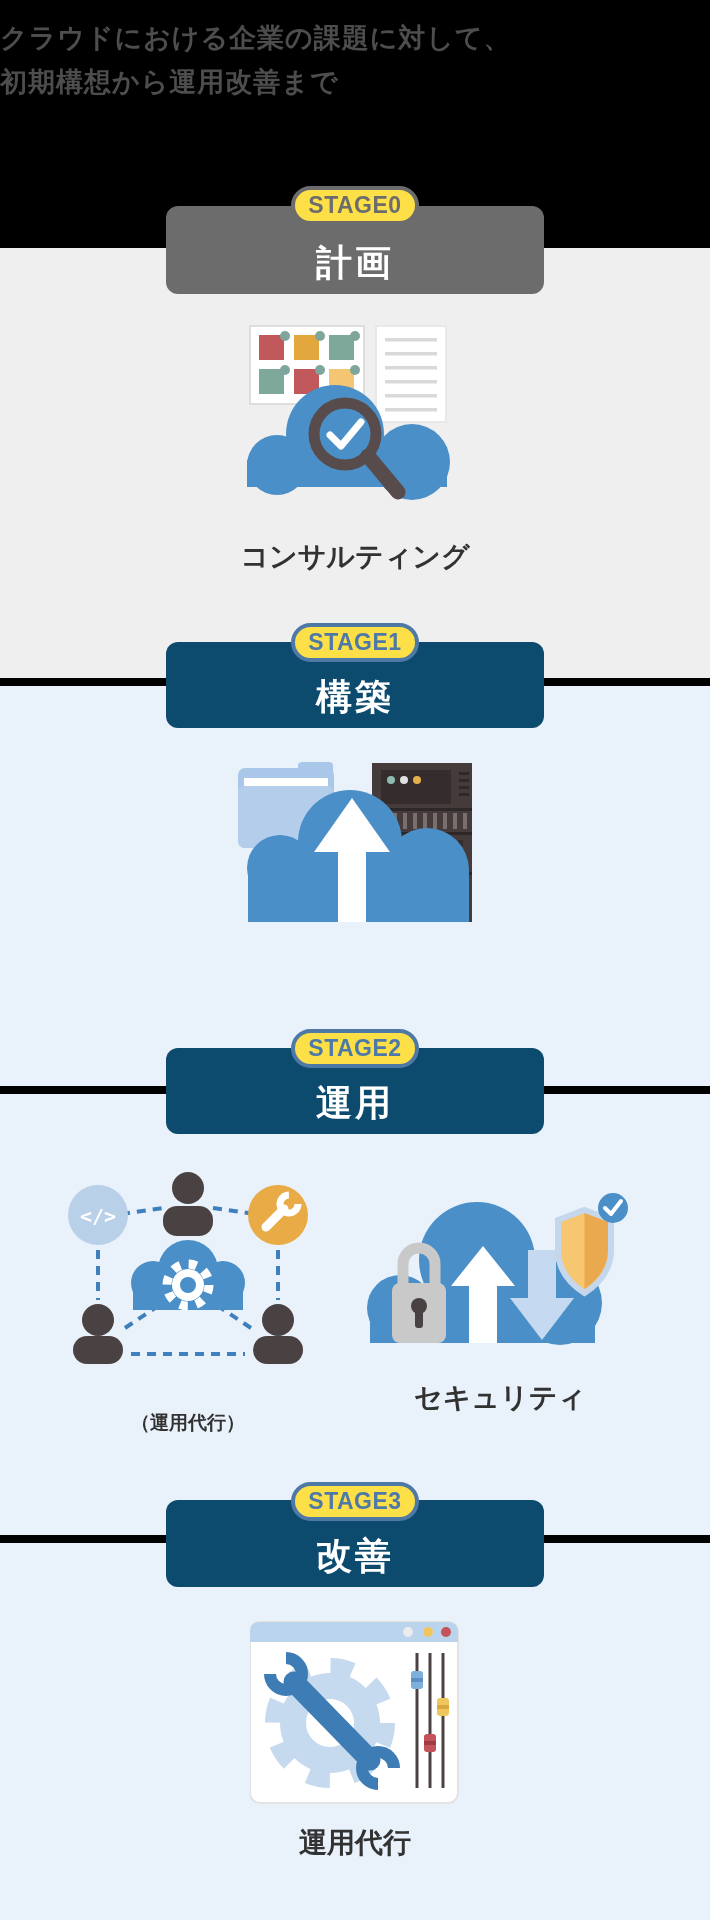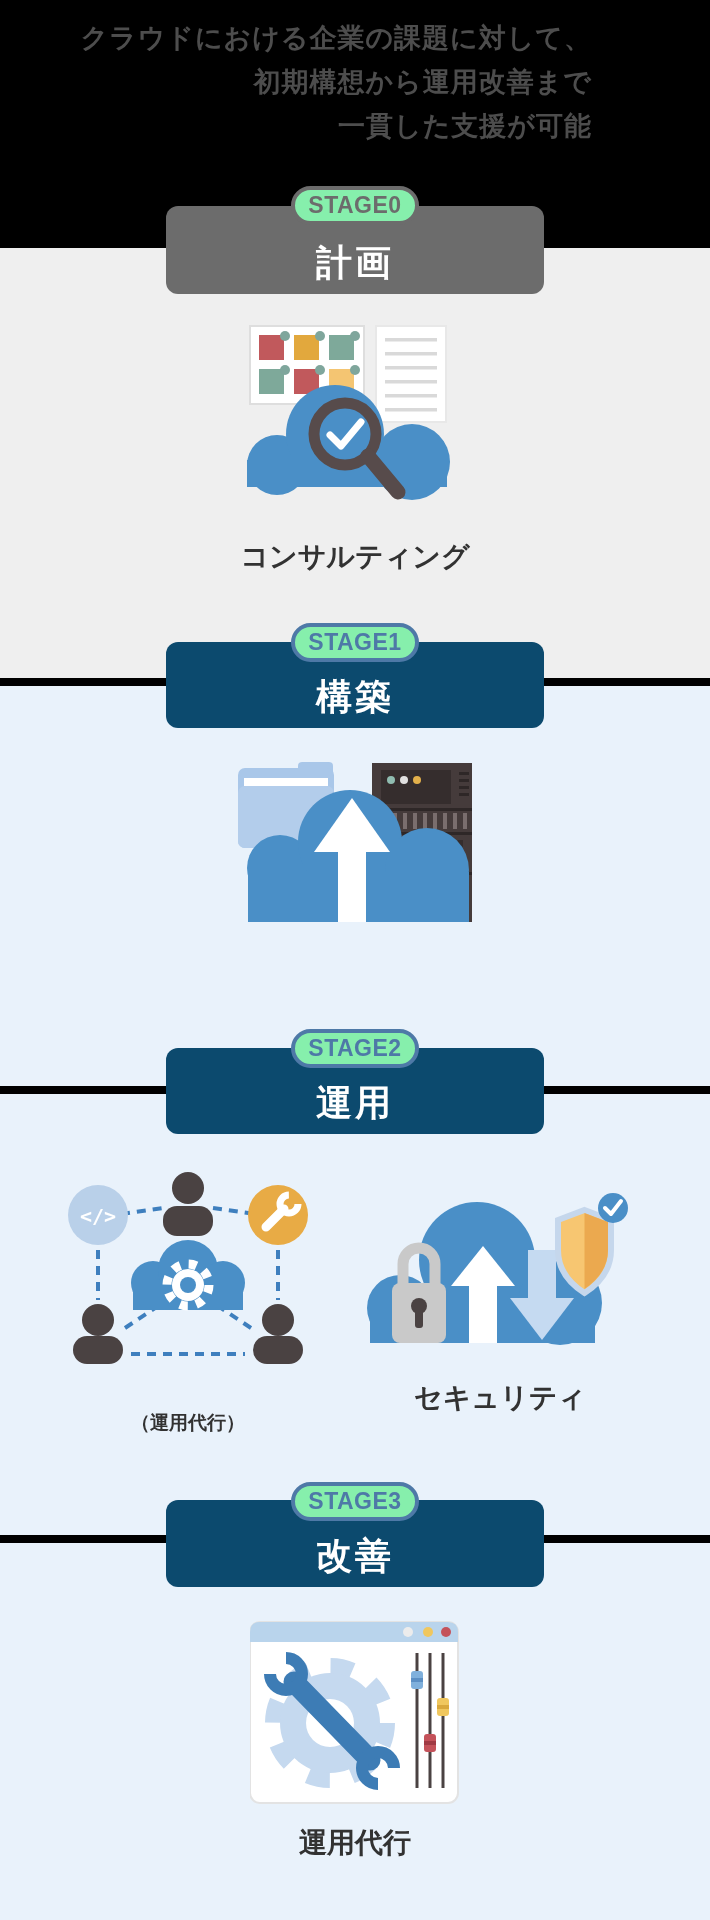--- a/index.html
+++ b/index.html
@@ -8,36 +8,36 @@
     font-family:"Liberation Sans","DejaVu Sans",sans-serif;
     background:#e9f2fb;
   }
   
   .bg-header{position:absolute;left:0;top:0;width:710px;height:248px;background:#000000;}
   .bg-gray{position:absolute;left:0;top:248px;width:710px;height:434px;background:#efefef;}
   .bg-blue{position:absolute;left:0;top:682px;width:710px;height:1238px;background:#e9f2fb;}
   .divider{position:absolute;left:0;width:710px;height:8px;background:#000000;z-index:1;}
   
   .header-text{
-    position:absolute;left:0;top:16px;width:592px;text-align:right;
+    position:absolute;left:0;top:16px;width:592px;text-align:left;
     color:#4d4d4d;font-size:27px;font-weight:700;line-height:44px;z-index:1;letter-spacing:1px;
   }
   
   .stage-group{position:absolute;left:166px;width:378px;z-index:2;}
   .banner{
     position:absolute;left:0;right:0;top:19px;height:86px;border-radius:12px;
     display:flex;align-items:flex-end;justify-content:center;
     padding-bottom:13px;box-sizing:border-box;
   }
   .banner.gray{background:#6c6c6c;top:20px;height:88px;}
   .banner.blue{background:#0c4a6e;}
   .banner-title{color:#ffffff;font-size:36px;font-weight:700;letter-spacing:3px;line-height:1;}
   .pill{
     position:absolute;left:50%;transform:translateX(-50%);top:0;
-    width:128px;height:39px;background:#86efac;border-radius:22px;
+    width:128px;height:39px;background:#fde047;border-radius:22px;
     display:flex;align-items:center;justify-content:center;
     font-weight:700;font-size:23px;box-sizing:border-box;letter-spacing:0.5px;
   }
   .pill.gray{border:4px solid #6c6c6c;color:#6c6c6c;}
   .pill.blue{border:4px solid #4e79a7;color:#4e79a7;}
   
   .item-label{
     position:absolute;transform:translateX(-50%);
     font-size:28px;font-weight:700;color:#323232;white-space:nowrap;z-index:1;
   }
@@ -55,21 +55,20 @@
   <div class="bg-header"></div>
   <div class="bg-gray"></div>
   <div class="bg-blue"></div>
   <div class="divider" style="top:678px"></div>
   <div class="divider" style="top:1086px"></div>
   <div class="divider" style="top:1535px"></div>
 
   <div class="header-text">
     <div>クラウドにおける企業の課題に対して、</div>
     <div>初期構想から運用改善まで</div>
-    <div>一貫した支援が可能</div>
   </div>
 
   <div class="stage-group" style="top:186px">
     <div class="banner gray">
       <span class="banner-title">計画</span>
     </div>
     <div class="pill gray">
       <span>STAGE0</span>
     </div>
   </div>

